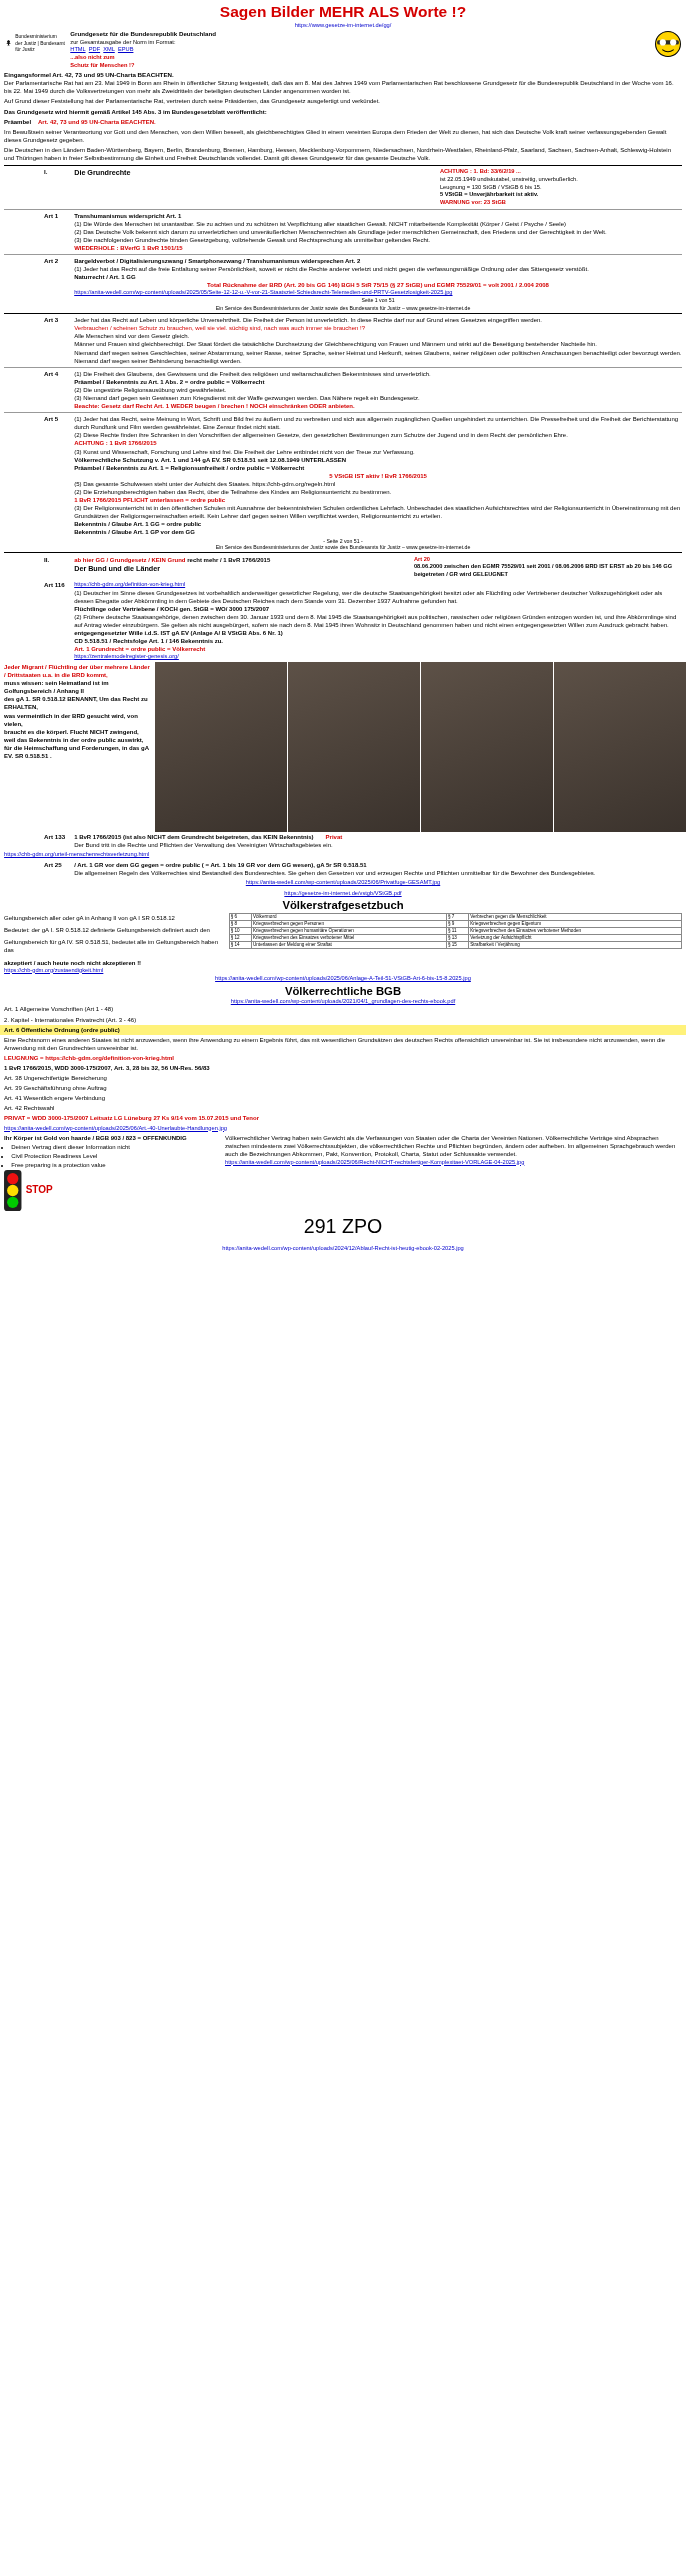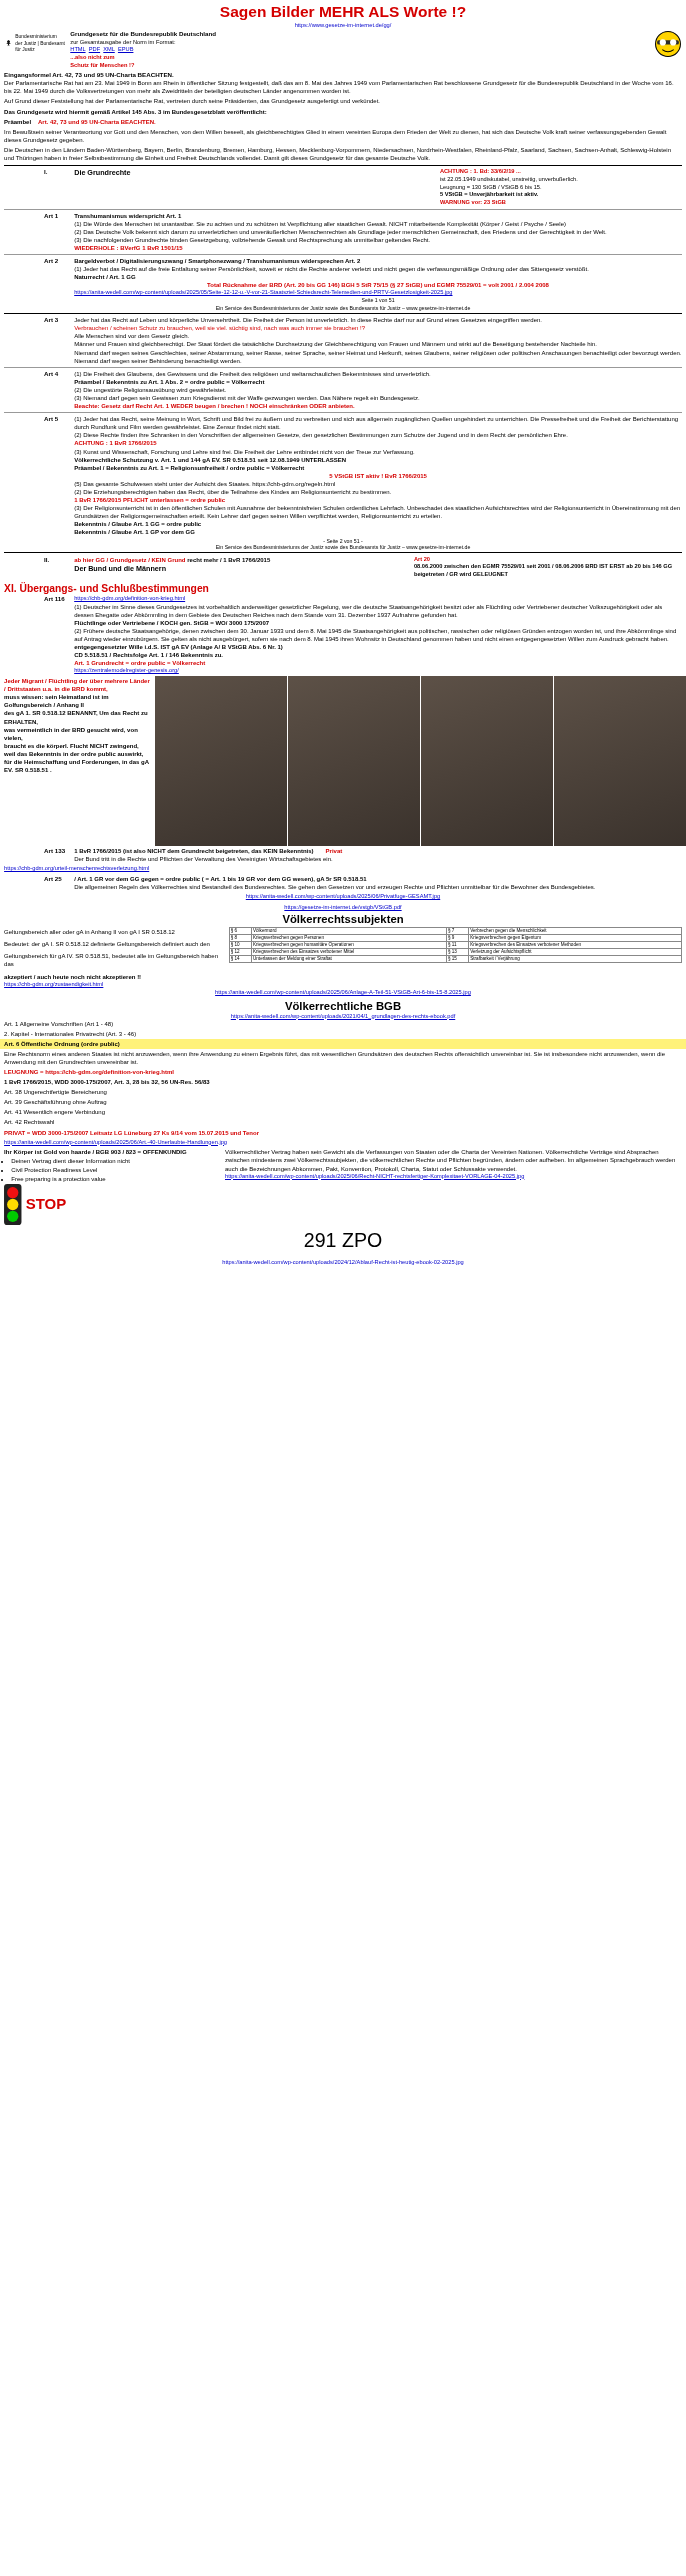--- a/index.html
+++ b/index.html
@@ -178,29 +178,28 @@
 
   <div class="center xsmall">- Seite 2 von 51 -</div>
   <div class="center xsmall">Ein Service des Bundesministeriums der Justiz sowie des Bundesamts für Justiz – www.gesetze-im-internet.de</div>
   <div class="rule2"></div>
 
   <div class="artbox">
     <div class="artlab bold">II.</div>
     <div style="flex:1">
       <span class="bold red">ab hier GG / Grundgesetz / KEIN Grund</span>
       <span class="bold">recht mehr / 1 BvR 1766/2015</span>
-      <div class="bold" style="font-size:7.2px">Der Bund und die Männern</div>
+      <div class="bold" style="font-size:7.2px">Der Bund und die Länder</div>
     </div>
     <div style="width:268px" class="small">
       <div class="bold red">Art 20</div>
       <div class="bold">08.06.2000 zwischen den EGMR 75529/01 seit 2001 / 08.06.2006 BRD IST ERST ab 20 bis 146 GG beigetreten / GR wird GELEUGNET</div>
     </div>
   </div>
 
-  <div class="sect-title">XI. Übergangs- und Schlußbestimmungen</div>
 
   <div class="artbox">
     <div class="artlab">Art 116</div>
     <div style="flex:1">
       <div class="lnk">https://chb-gdm.org/definition-von-krieg.html</div>
       <div>(1) Deutscher im Sinne dieses Grundgesetzes ist vorbehaltlich anderweitiger gesetzlicher Regelung, wer die deutsche Staatsangehörigkeit besitzt oder als Flüchtling oder Vertriebener deutscher Volkszugehörigkeit oder als dessen Ehegatte oder Abkömmling in dem Gebiete des Deutschen Reiches nach dem Stande vom 31. Dezember 1937 Aufnahme gefunden hat.</div>
       <div class="bold">Flüchtlinge oder Vertriebene / KOCH gen. StGB = WO/ 3000 175/2007</div>
       <div>(2) Frühere deutsche Staatsangehörige, denen zwischen dem 30. Januar 1933 und dem 8. Mai 1945 die Staatsangehörigkeit aus politischen, rassischen oder religiösen Gründen entzogen worden ist, und ihre Abkömmlinge sind auf Antrag wieder einzubürgern. Sie gelten als nicht ausgebürgert, sofern sie nach dem 8. Mai 1945 ihren Wohnsitz in Deutschland genommen haben und nicht einen entgegengesetzten Willen zum Ausdruck gebracht haben.</div>
       <div class="bold">entgegengesetzter Wille i.d.S. IST gA EV (Anlage A/ B VStGB Abs. 6 Nr. 1)</div>
       <div class="bold">CD 5.518.51 / Rechtsfolge Art. 1 / 146 Bekenntnis zu.</div>
@@ -241,21 +240,21 @@
     <div style="flex:1">
       <div class="bold">/ Art. 1 GR vor dem GG gegen = ordre public ( = Art. 1 bis 19 GR vor dem GG wesen), gA 5r SR 0.518.51</div>
       <div>Die allgemeinen Regeln des Völkerrechtes sind Bestandteil des Bundesrechtes. Sie gehen den Gesetzen vor und erzeugen Rechte und Pflichten unmittelbar für die Bewohner des Bundesgebietes.</div>
     </div>
   </div>
   <div class="lnk block center">https://anita-wedell.com/wp-content/uploads/2025/06/Privatfuge-GESAMT.jpg</div>
 
   <div class="center">
     <span class="lnk">https://gesetze-im-internet.de/vstgb/VStGB.pdf</span>
   </div>
-  <div class="gg-title" style="font-size:11.3px;padding:2.1px 0">Völkerrechtssubjekten</div>
+  <div class="gg-title" style="font-size:11.3px;padding:2.1px 0">Völkerstrafgesetzbuch</div>
 
   <div class="twocol">
     <div style="width:222px" class="block small">
       <div>Geltungsbereich aller oder gA in Anhang II von gA I SR 0.518.12</div>
       <div style="height:4.1px"></div>
       <div>Bedeutet: der gA I. SR 0.518.12 definierte Geltungsbereich definiert auch den</div>
       <div style="height:4.1px"></div>
       <div>Geltungsbereich für gA IV. SR 0.518.51, bedeutet alle im Geltungsbereich haben das</div>
       <div style="height:4.1px"></div>
       <div class="bold">akzeptiert / auch heute noch nicht akzeptieren !!</div>
@@ -325,21 +324,21 @@
         <li>Civil Protection Readiness Level</li>
         <li>Free preparing is a protection value</li>
       </ul>
       <div class="flexrow">
         <svg width="17.5" height="41" viewBox="0 0 34 80">
             <rect width="34" height="80" rx="6" fill="#222"></rect>
             <circle cx="17" cy="17" r="11" fill="#e11"></circle>
             <circle cx="17" cy="40" r="11" fill="#fd0"></circle>
             <circle cx="17" cy="63" r="11" fill="#0c0"></circle>
           </svg>
-        <div class="bold red" style="font-size:15px;align-self:center">STOP</div>
+        <div class="bold red" style="font-size:10px;align-self:center">STOP</div>
       </div>
     </div>
     <div style="width:464px" class="block small">
       <div>Völkerrechtlicher Vertrag haben sein Gewicht als die Verfassungen von Staaten oder die Charta der Vereinten Nationen. Völkerrechtliche Verträge sind Absprachen zwischen mindestens zwei Völkerrechtssubjekten, die völkerrechtlichen Rechte und Pflichten begründen, ändern oder aufheben. Im allgemeinen Sprachgebrauch werden auch die Bezeichnungen Abkommen, Pakt, Konvention, Protokoll, Charta, Statut oder Schlussakte verwendet.</div>
       <div class="lnk">https://anita-wedell.com/wp-content/uploads/2025/06/Recht-NICHT-rechtsfertiger-Komplexitaet-VORLAGE-04-2025.jpg</div>
     </div>
   </div>
 
   <div class="pgnum">291 ZPO</div>
   <div class="lnk center">https://anita-wedell.com/wp-content/uploads/2024/12/Ablauf-Recht-ist-heutig-ebook-02-2025.jpg</div>

